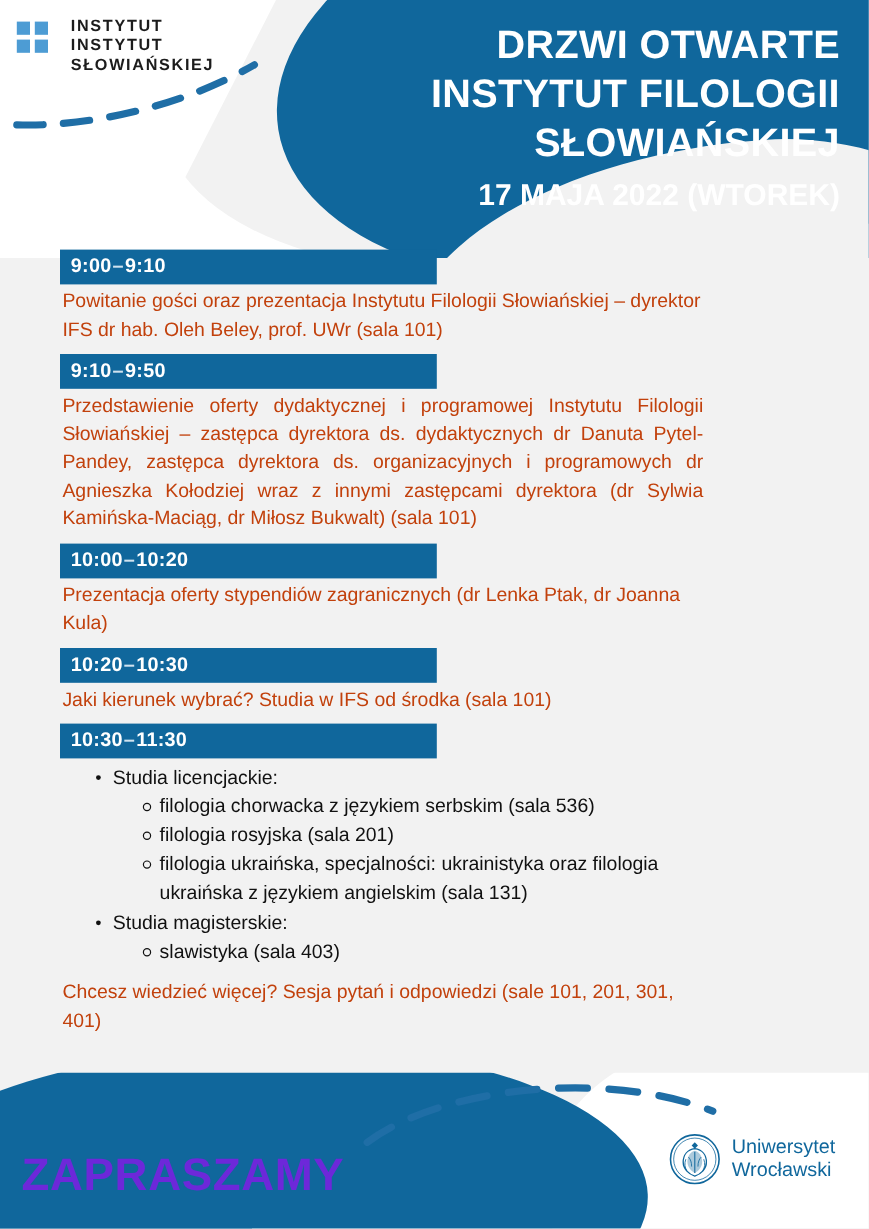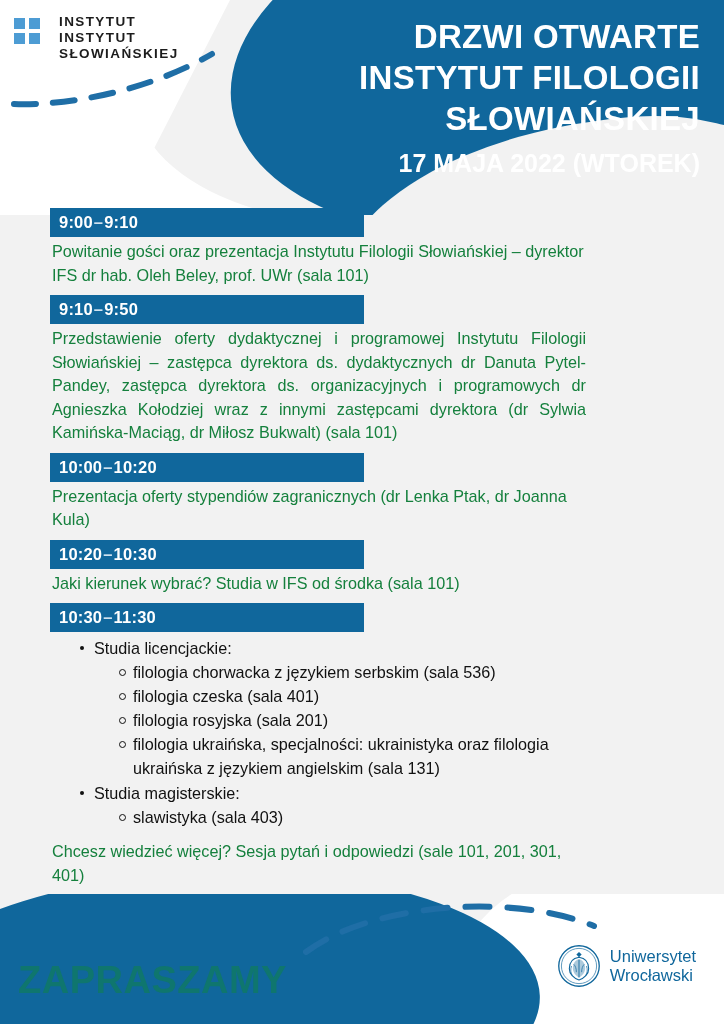--- a/index.html
+++ b/index.html
@@ -168,21 +168,21 @@
   }
   .time-bar .dash {
     font-weight: bold;
     color: #cfe2ef;
     padding: 0 1px;
   }
   .desc {
     font-family: "Liberation Sans", sans-serif;
     font-size: 16.2px;
     line-height: 23.5px;
-    color: #15803d;
+    color: #c2410c;
     padding: 3px 0 0 2px;
     text-align: left;
   }
   .desc.justify { text-align: justify; }
 
   ul.lvl1 {
     list-style: none;
     margin: 4px 0 0 0;
     padding: 0 0 0 26px;
   }
@@ -267,21 +267,21 @@
     background: #10679c;
   }
   .zapraszamy {
     position: absolute;
     left: 18px;
     bottom: 22px;
     font-family: "Liberation Sans", sans-serif;
     font-weight: bold;
     font-size: 38px;
     line-height: 44px;
-    color: #0f766e;
+    color: #6d28d9;
     letter-spacing: 0.5px;
     z-index: 8;
     text-align: center;
   }
   .dash-arc-bottom {
     position: absolute;
     left: 300px;
     top: 2px;
     width: 300px;
     height: 60px;
@@ -375,21 +375,20 @@
 
     <div class="item">
       <div class="time-bar">
         <span>10:30</span><span class="dash">–</span><span>11:30</span>
       </div>
       <ul class="lvl1">
         <li>
           <span class="b1">Studia licencjackie:</span>
           <ul class="lvl2">
             <li><span class="b2">filologia chorwacka z językiem serbskim (sala 536)</span></li>
-            <li><span class="b2">filologia czeska (sala 401)</span></li>
             <li><span class="b2">filologia rosyjska (sala 201)</span></li>
             <li><span class="b2">filologia ukraińska, specjalności: ukrainistyka oraz filologia ukraińska z językiem angielskim (sala 131)</span></li>
           </ul>
         </li>
         <li>
           <span class="b1">Studia magisterskie:</span>
           <ul class="lvl2">
             <li><span class="b2">slawistyka (sala 403)</span></li>
           </ul>
         </li>

